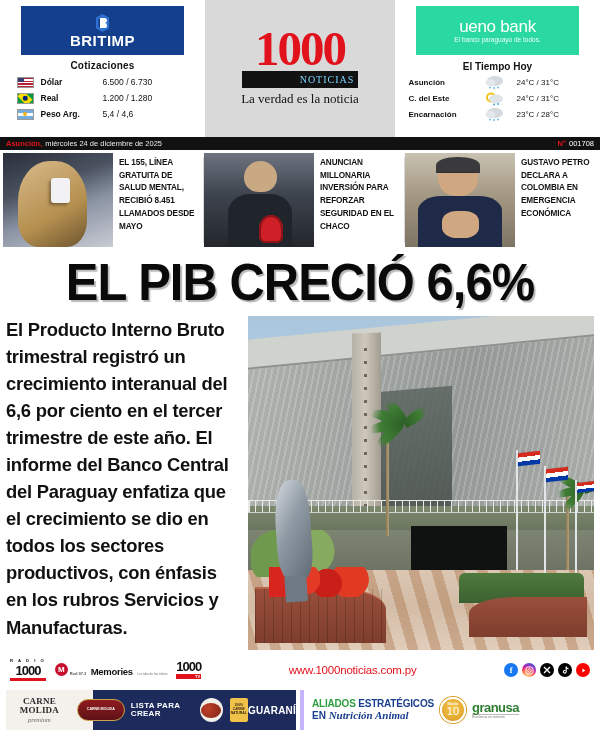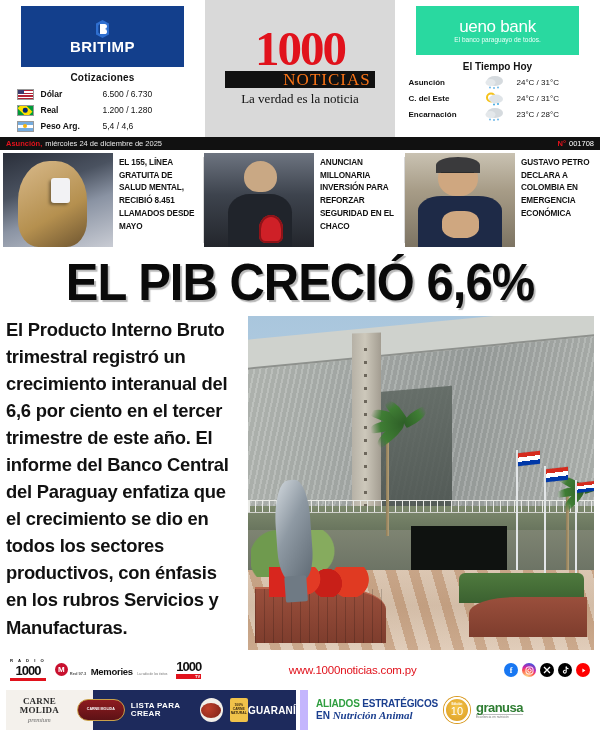--- a/index.html
+++ b/index.html
@@ -31,21 +31,21 @@
     display: flex;
     flex-direction: column;
     align-items: center;
     justify-content: center;
     padding-bottom: 2px;
   }
 
   
   .britimp {
     width: 163px;
-    height: 61px;
+    height: 49px;
     background: #133f8c;
     display: flex;
     flex-direction: column;
     align-items: center;
     justify-content: center;
     gap: 1px;
   }
   .britimp-mark {
     width: 15px; height: 18px;
     position: relative;
@@ -106,23 +106,23 @@
   }
   .mast-row {
     display: flex;
     align-items: stretch;
     margin-top: 1px;
     height: 17px;
   }
   .mast-blk { width: 54px; background: #111; }
   .mast-noticias {
     background: #111;
-    color: #f97316;
+    color: #7dd3fc;
     font-family: "Liberation Serif", serif;
-    font-size: 17px;
+    font-size: 10px;
     letter-spacing: 1px;
     padding: 0 4px;
     line-height: 17px;
   }
   .mast-tag {
     font-family: "Liberation Serif", serif;
     font-size: 13px;
     color: #111;
     margin-top: 3px;
   }
@@ -459,21 +459,21 @@
   .ad-meat .badge {
     width:24px;height:24px;background:#f0c24a;margin-left:7px;border-radius:2px;
     display:flex;align-items:center;justify-content:center;text-align:center;
     font-size:3.4px;font-weight:bold;color:#3b2a12;line-height:1.1;
   }
   .ad-meat .guarani {
     color:#fff;font-size:10px;font-weight:bold;margin-left:0;letter-spacing:.2px;
   }
   .ad-gran {
     flex:1; background:#ffffff; display:flex; align-items:center; gap:6px; padding-left:8px;
-    border-left:8px solid #c4b5fd;
+    border-left:4px solid #c4b5fd;
   }
   .ad-gran .txt { line-height:1.1; }
   .ad-gran .l1 { color:#2e9e3f; font-size:10px; font-weight:bold; letter-spacing:-.2px; }
   .ad-gran .l1 .b { color:#1b3f8f; }
   .ad-gran .l2 { font-size:10px; font-weight:bold; color:#1b3f8f; }
   .ad-gran .l2 .it { font-family:"Liberation Serif",serif; font-style:italic; font-size:11px;margin-top:12px; }
   .ad-gran .seal {
     width:26px;height:26px;border-radius:50%;
     background:radial-gradient(circle at 50% 40%,#f6c64b,#d99a21);
     border:2px solid #fff; box-shadow:0 0 0 1px #d99a21;

